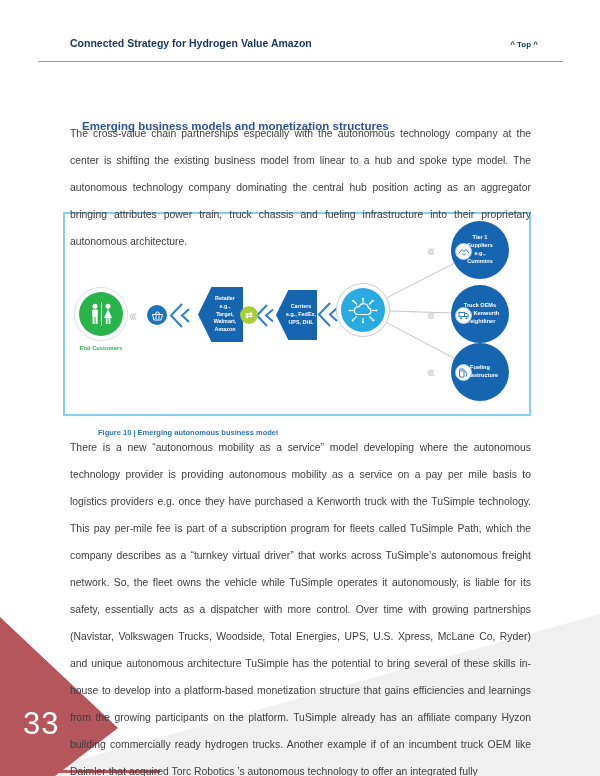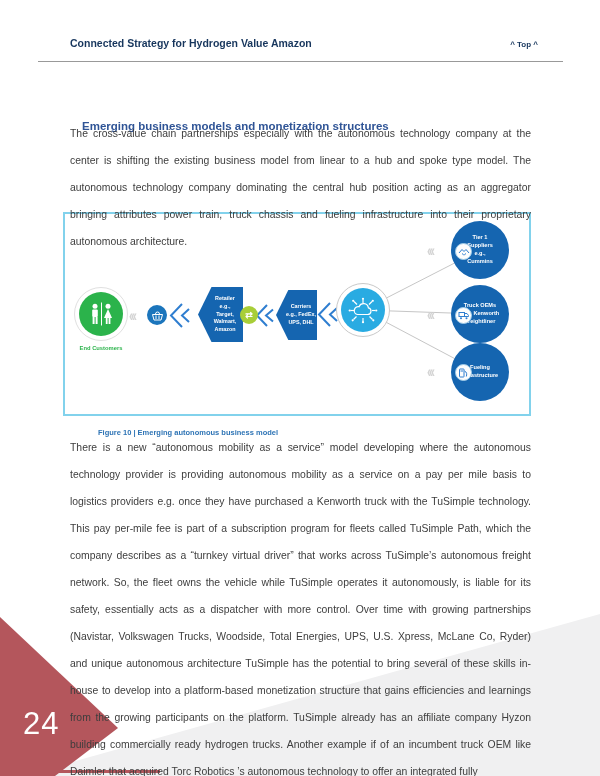--- a/index.html
+++ b/index.html
@@ -111,21 +111,21 @@
 </head>
 <body>
 
 <div class="page">
 
   <svg class="bottom-art" width="600" height="176">
     <polygon points="600,14 600,176 22,176" fill="#F0F0F1"></polygon>
     <polygon points="0,17 118,128 55,176 0,176" fill="#B4565C"></polygon>
     <rect x="8" y="170" width="152" height="3" fill="#B4565C"></rect>
   </svg>
-  <div class="page-number">24</div>
+  <div class="page-number">33</div>
 
   <div class="doc-title">Connected Strategy for Hydrogen Value Amazon</div>
   <div class="top-link">^ Top ^</div>
   <div class="header-rule"></div>
 
   <div class="section-heading">Emerging business models and monetization structures</div>
   <div class="para para1">The cross-value chain partnerships especially with the autonomous technology company at the center is shifting the existing business model from linear to a hub and spoke type model. The autonomous technology company dominating the central hub position acting as an aggregator bringing attributes power train, truck chassis and fueling infrastructure into their proprietary autonomous architecture.</div>
 
   <div class="figure-box">
     <div class="canvas">

